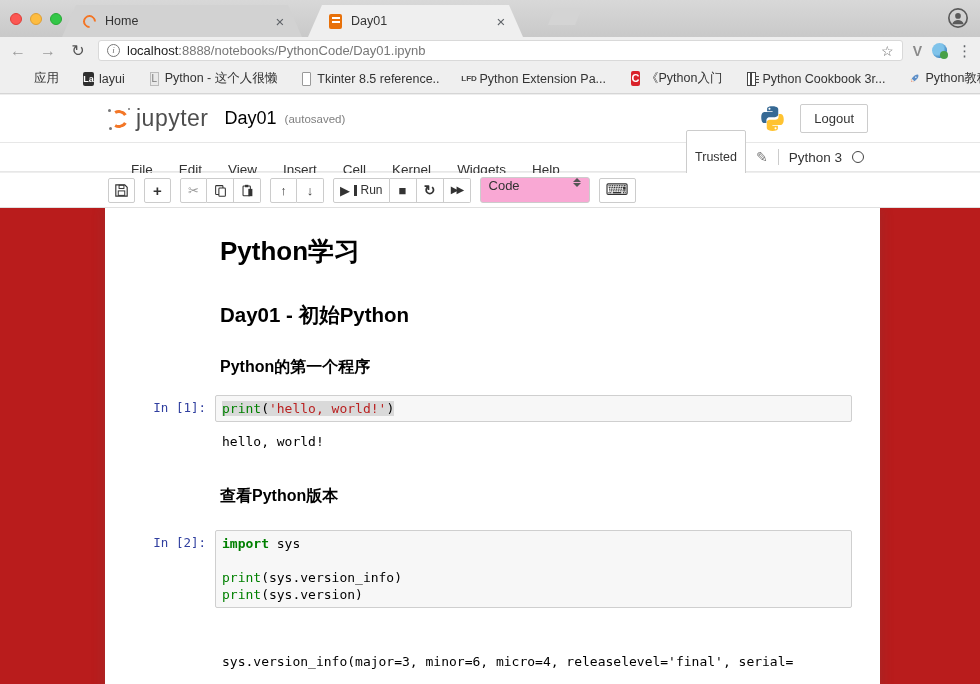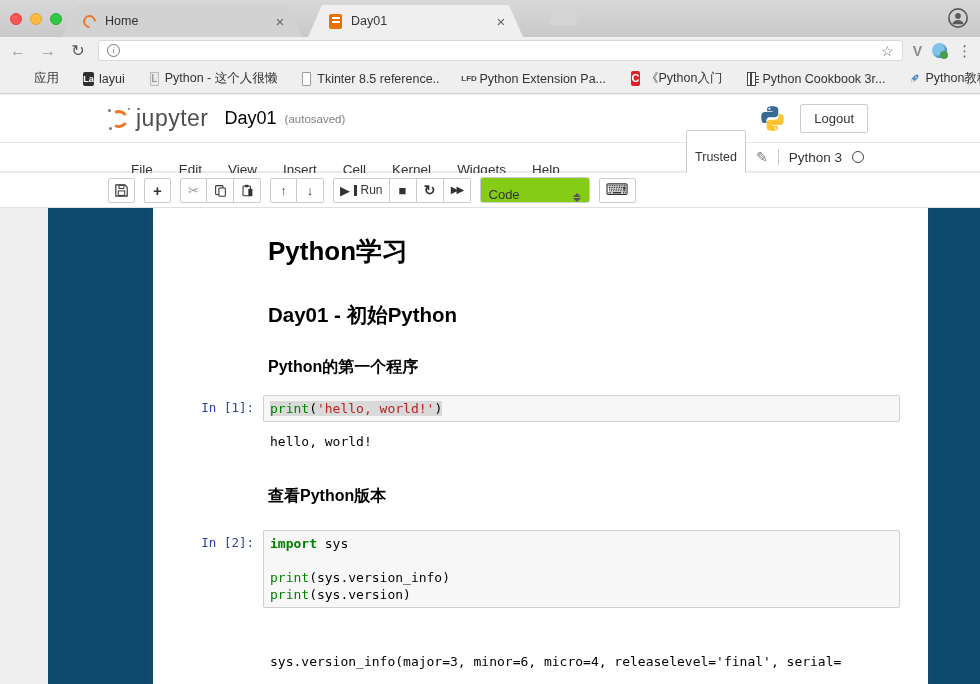--- a/index.html
+++ b/index.html
@@ -93,30 +93,30 @@
   .btngroup { display:flex; }
   .tbtn { min-width:27px; height:25px; background:#fff; border:1px solid #ccc; display:flex; align-items:center; justify-content:center; font-size:12px; color:#333; padding:0 6px; gap:4px; }
   .btngroup .tbtn + .tbtn { border-left:none; }
   .btngroup .tbtn:first-child { border-radius:2px 0 0 2px; }
   .btngroup .tbtn:last-child { border-radius:0 2px 2px 0; }
   .btngroup .tbtn:only-child { border-radius:2px; }
   .tbtn svg { width:13px; height:13px; fill:#333; }
   .tbtn .glyph { font-size:13px; line-height:1; }
   .tbtn .glyph.dim { color:#9a9a9a; }
   .runbar { width:2.5px; height:11px; background:#333; }
-  .celltype-select { width:110px; height:26px; border:1px solid #ccc; border-radius:3px; background:#84cc16; display:flex; align-items:flex-end; padding:0 8px; font-size:13px; color:#333; }
+  .celltype-select { width:110px; height:26px; border:1px solid #ccc; border-radius:3px; background:#f9a8d4; display:flex; align-items:flex-start; padding:0 8px; font-size:13px; color:#333; }
   .celltype-select .carets { margin-left:auto; display:flex; flex-direction:column; gap:1px; }
   .celltype-select .carets i { width:0; height:0; border-left:4px solid transparent; border-right:4px solid transparent; }
   .celltype-select .carets .up { border-bottom:4px solid #555; }
   .celltype-select .carets .dn { border-top:4px solid #555; }
   .kbd-btn { border-radius:2px; }
   .kbd-btn .glyph { font-size:16px; }
 
   
-  .nb-body { position:absolute; top:208px; left:0; right:0; bottom:0; background:#0c4a6e; overflow:hidden;margin-left:48px; }
+  .nb-body { position:absolute; top:208px; left:0; right:0; bottom:0; background:#b91c1c; overflow:hidden; }
   .container { margin-left:105px; width:775px; min-height:500px; background:#fff; box-shadow:0 0 12px 1px rgba(87,87,87,0.2); padding-top:12px; padding-bottom:4px; }
   .text-cell { padding:6px 28px 6px 115px; }
   .text-cell h1 { font-size:26px; font-weight:bold; color:#000; margin:8px 0 10px; }
   .text-cell h2 { font-size:20.5px; font-weight:bold; color:#000; margin:10px 0 8px; }
   .text-cell h3 { font-size:16px; font-weight:bold; color:#000; margin:8px 0 6px; }
   .code-cell { display:flex; padding:5px 28px 5px 0; }
   .prompt-col { width:110px; flex:none; text-align:right; padding-right:9px; padding-top:5px; font-family:"DejaVu Sans Mono","Liberation Mono",monospace; font-size:12.5px; color:#303f9f; white-space:nowrap; }
   .input-area { flex:1; background:#f7f7f7; border:1px solid #cfcfcf; border-radius:2px; padding:4px 6px; font-family:"DejaVu Sans Mono","Liberation Mono",monospace; font-size:13px; line-height:17px; color:#000; white-space:pre; }
   .output-row { display:flex; padding:2px 28px 6px 0; }
   .output-text { flex:1; padding:4px 7px; font-family:"DejaVu Sans Mono","Liberation Mono",monospace; font-size:13px; line-height:17px; color:#000; white-space:pre; }
@@ -161,20 +161,21 @@
         </svg>
     </div>
   </div>
 
   <div class="urlrow">
     <span class="navbtn">←</span>
     <span class="navbtn">→</span>
     <span class="navbtn dark">↻</span>
     <div class="urlfield">
       <span class="info-ic">i</span>
+      <span><span class="url-host">localhost</span><span class="url-path">:8888/notebooks/PythonCode/Day01.ipynb</span></span>
       <span class="url-spacer"></span>
       <span class="star">☆</span>
     </div>
     <span class="ext-v">V</span>
     <span class="globe"></span>
     <span class="dots">⋮</span>
   </div>
 
   <div class="bookmarks">
     <span class="bm">

